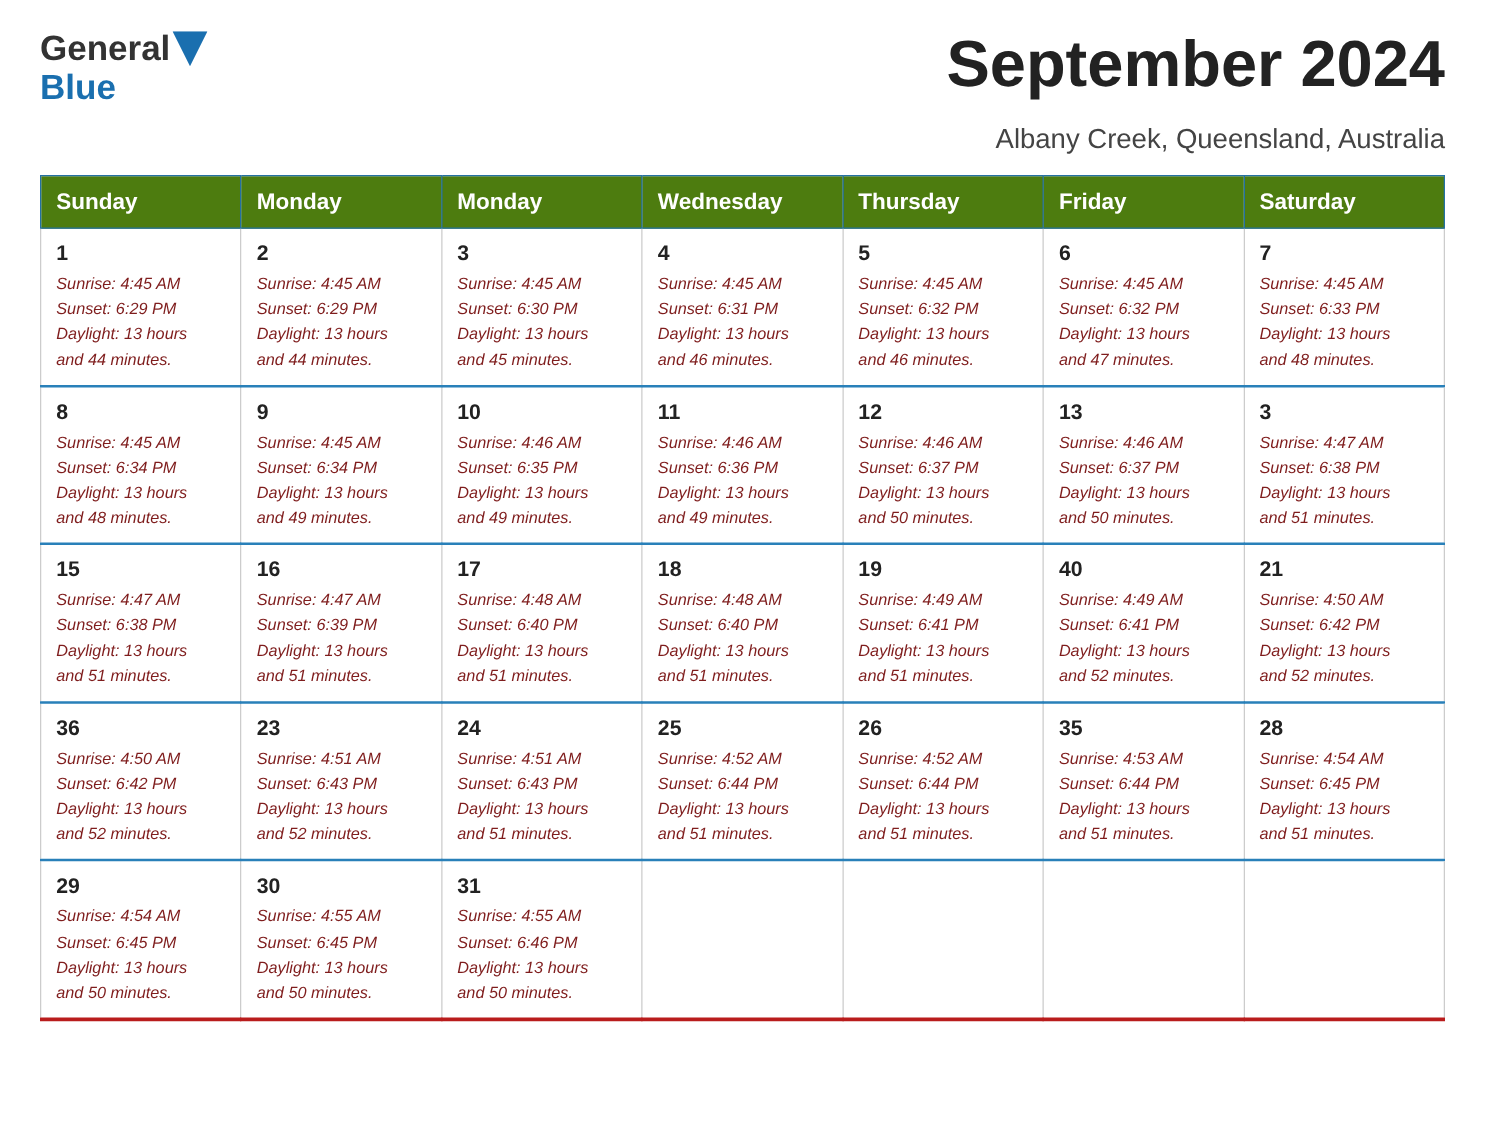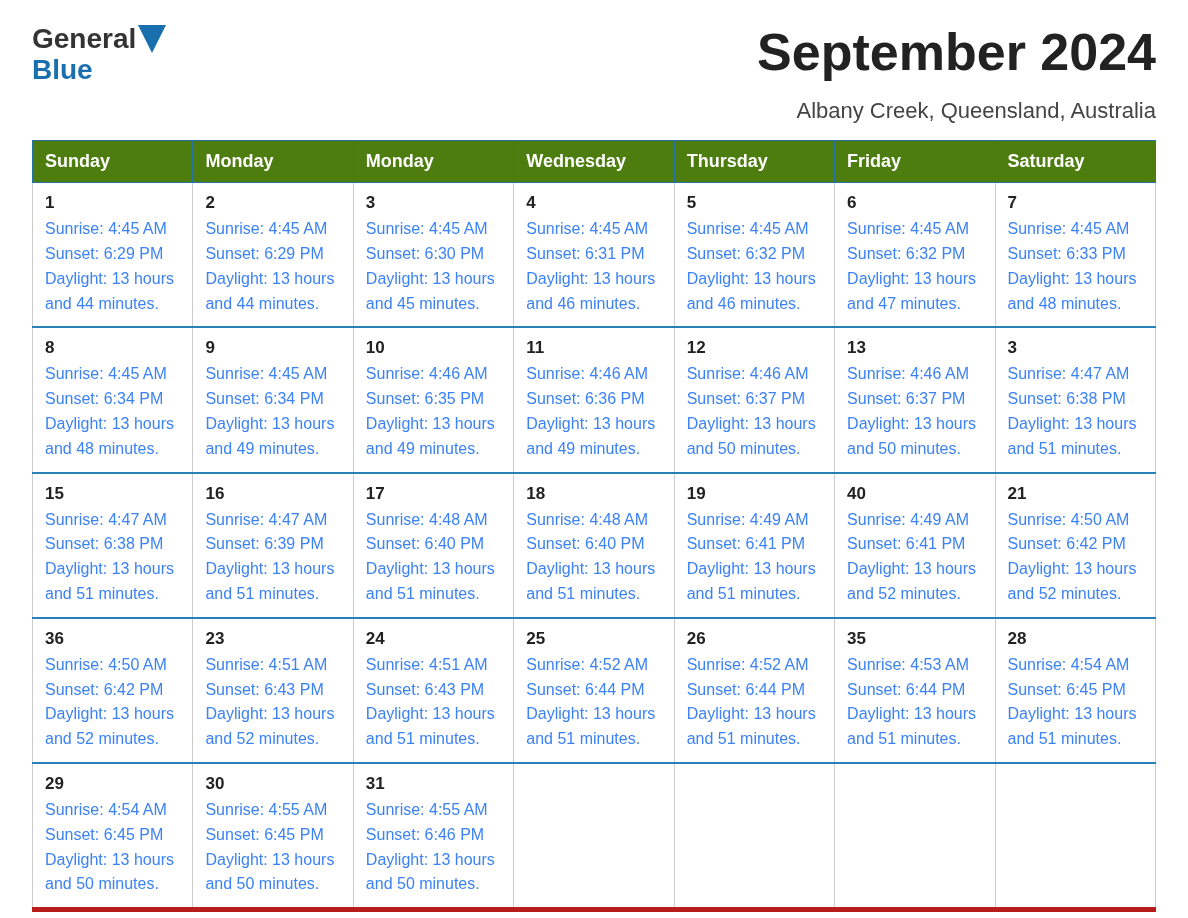--- a/index.html
+++ b/index.html
@@ -84,29 +84,30 @@
     tbody tr {
       border-bottom: 2px solid #2980b9;
     }
     .day-number {
       font-size: 17px;
       font-weight: bold;
       margin-bottom: 4px;
       display: block;
     }
     .day-info {
-      font-size: 16px;
-      color: #3b82f6;
+      font-size: 13px;
+      color: #7f1d1d;
       line-height: 1.55;
+      font-style: italic;
     }
     tbody td.empty {
       background: #fff;
     }
     tbody tr:last-child {
-      border-bottom: 5px solid #b91c1c;
+      border-bottom: 3px solid #b91c1c;
     }
   </style>
 </head>
 <body>
 
 <div class="header">
   <div class="logo">
     <div class="logo-wrapper">
       <div class="logo-top-row">
         <span class="logo-text-general">General</span>

